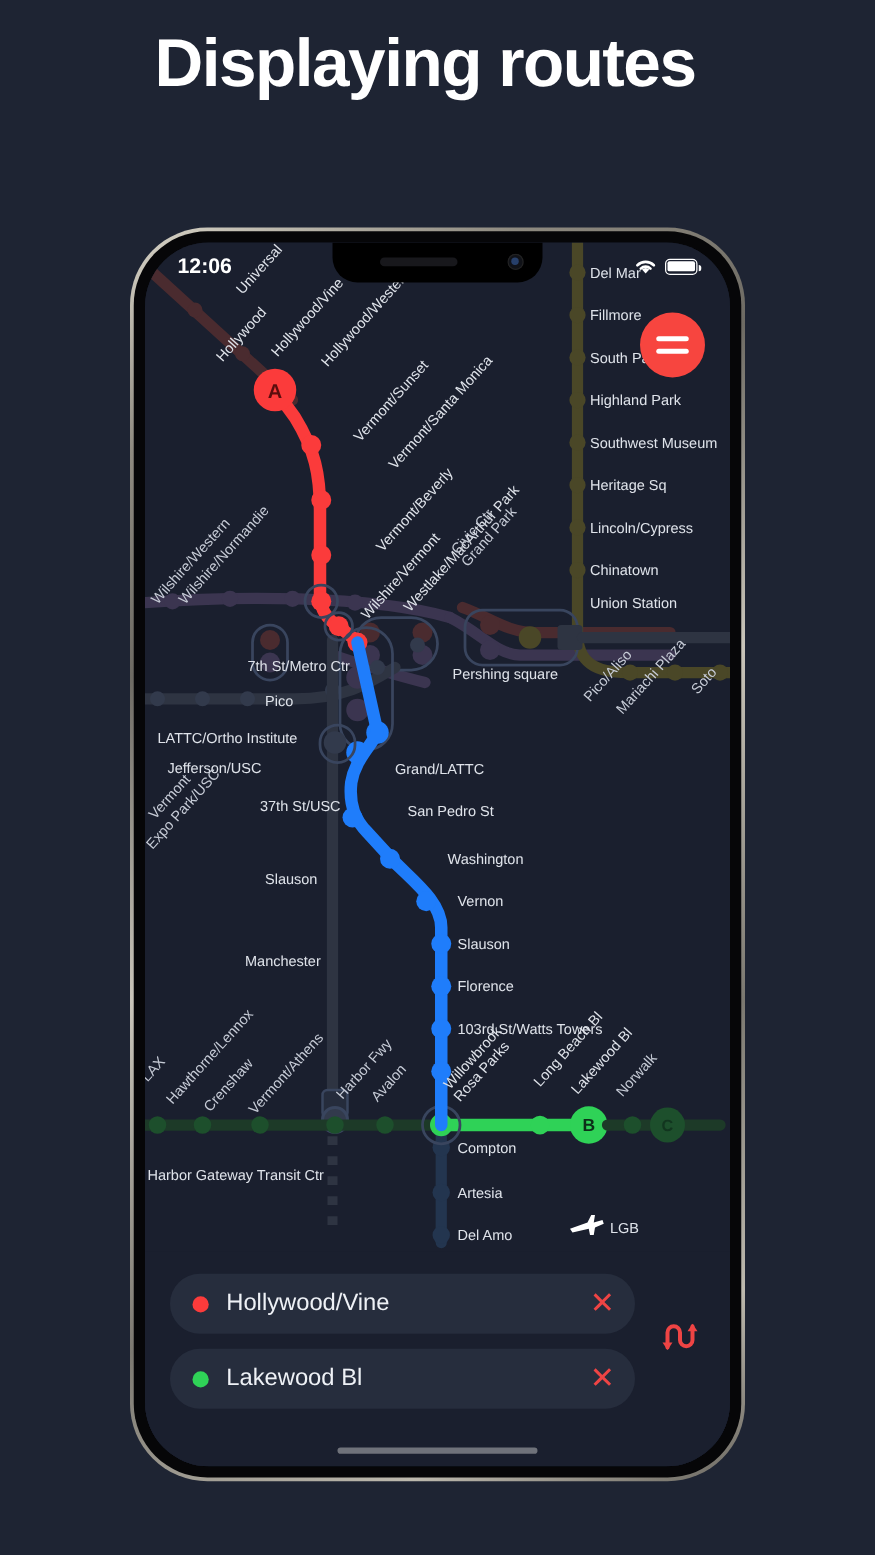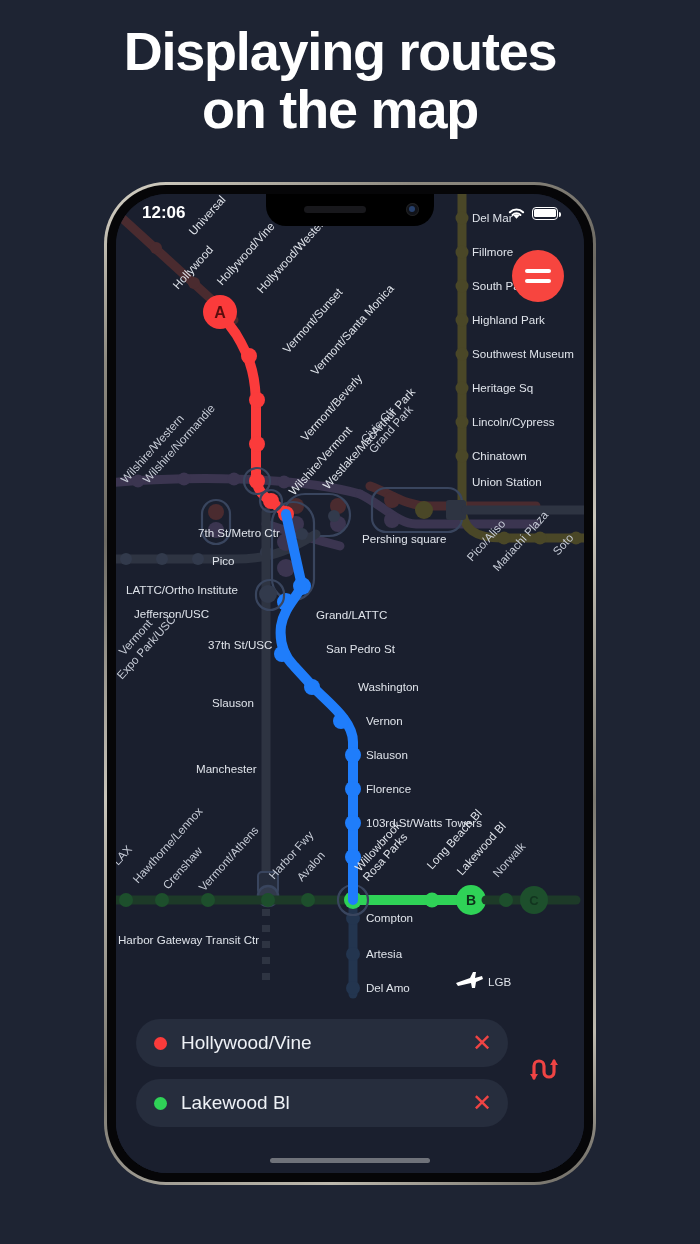--- a/index.html
+++ b/index.html
@@ -121,21 +121,20 @@
 
   
   .mlabel{ font-family:"Liberation Sans", sans-serif; font-size:11.6px; fill:#dfe3ea; }
   .mlabel.dim{ fill:#c6cbd6; }
 </style>
 </head>
 <body>
 
 <div id="headline">
   <span class="l">Displaying routes</span>
-  <span class="l">on the map</span>
 </div>
 
 <div id="phone">
   <div class="sbtn" id="btn-silent"></div>
   <div class="sbtn" id="btn-volup"></div>
   <div class="sbtn" id="btn-voldn"></div>
 
   <div id="phone-bezel">
     <div id="screen">
 

